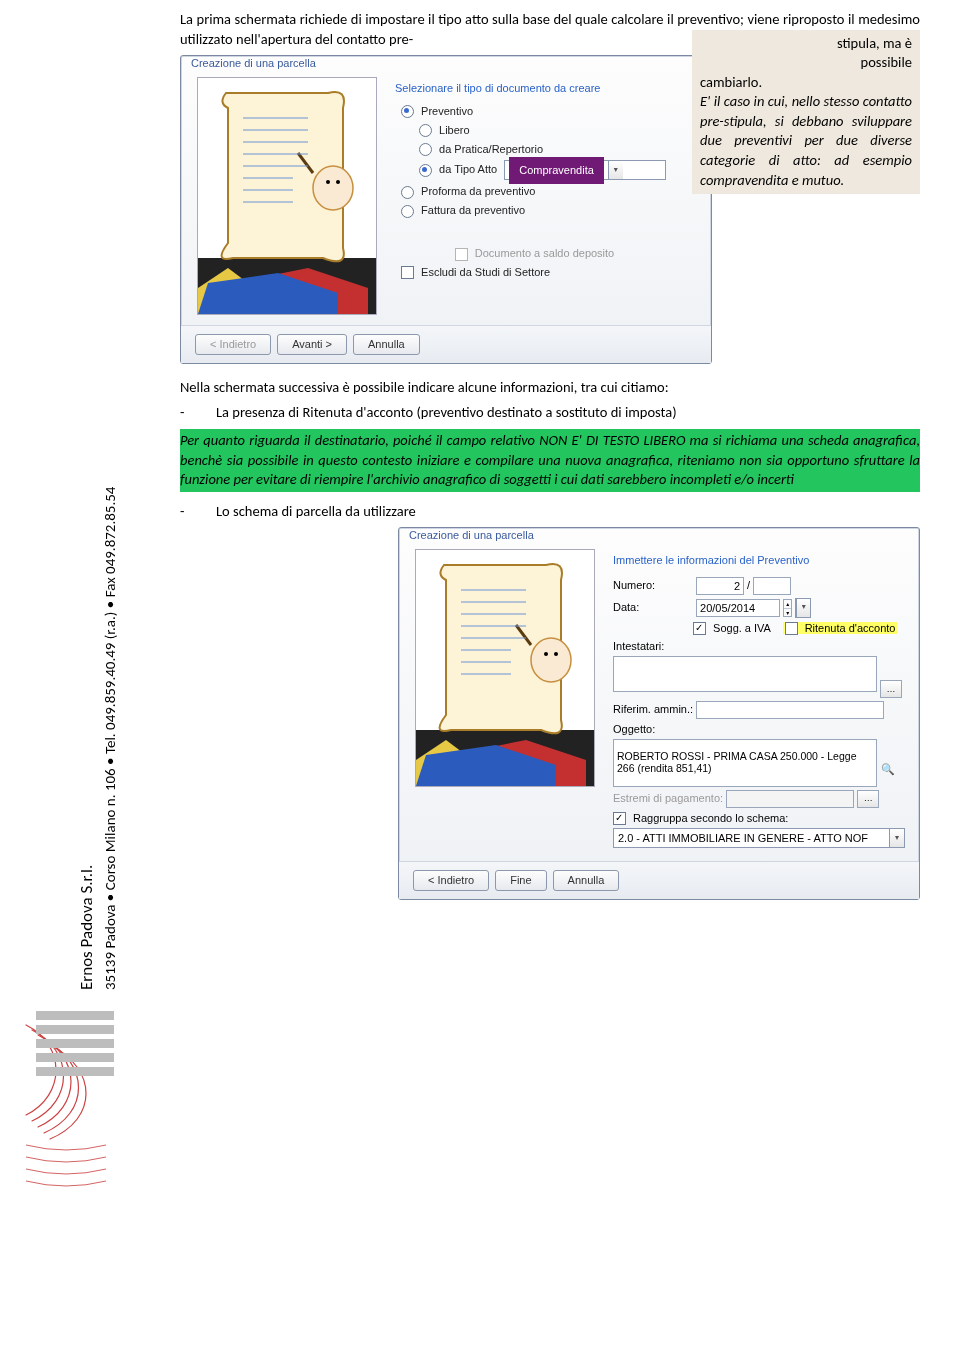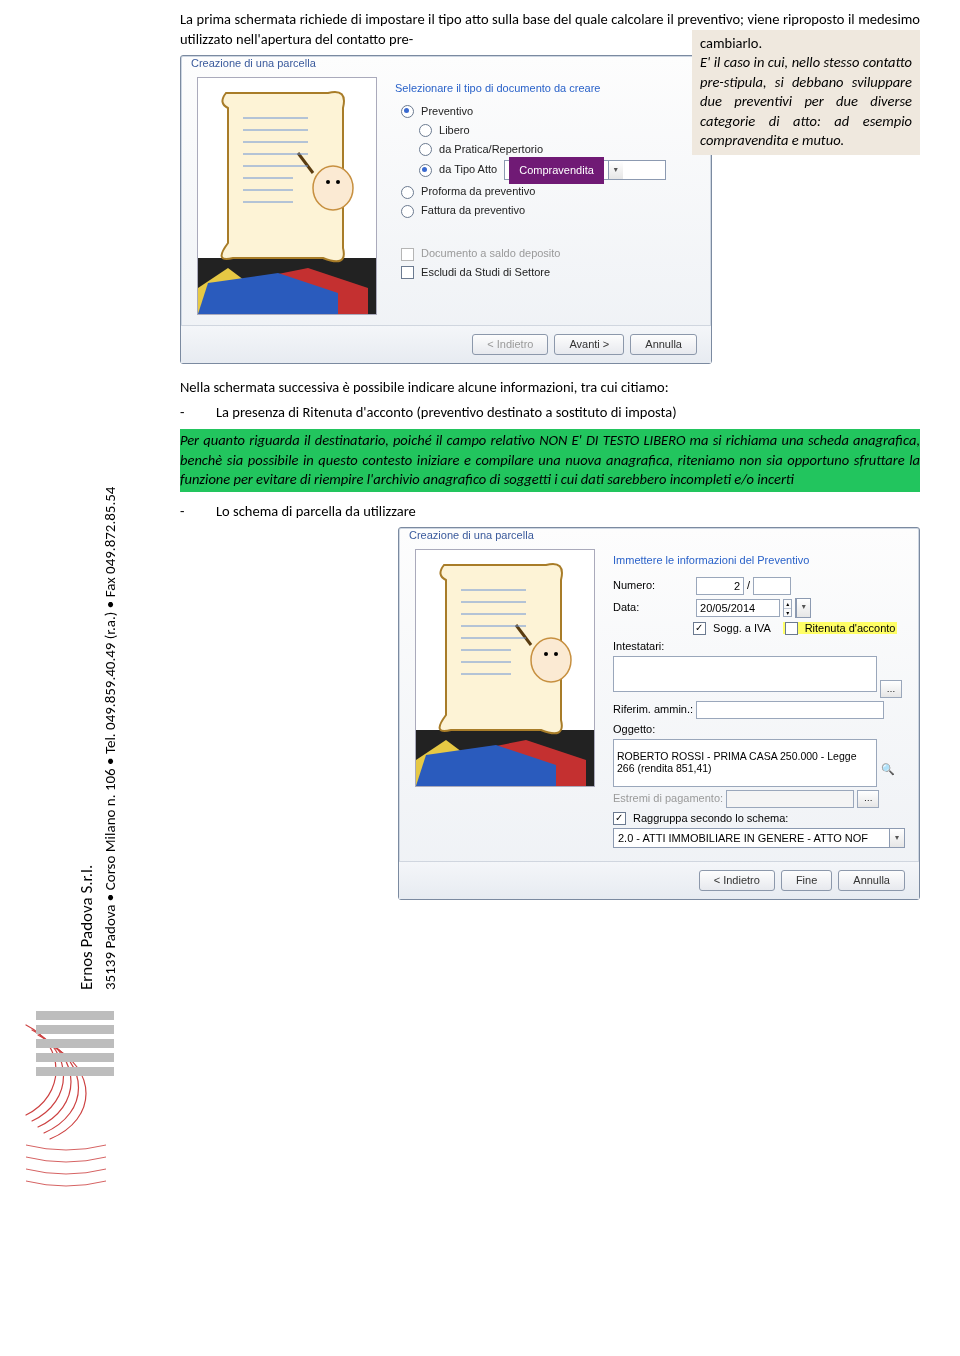--- a/index.html
+++ b/index.html
@@ -28,21 +28,21 @@
   .radio-dot.sel::after{content:"";position:absolute;left:2px;top:2px;width:5px;height:5px;background:#3a6ad0;border-radius:50%}
   .checkbox{display:inline-block;width:11px;height:11px;border:1px solid #6b7a90;background:#fff;vertical-align:middle;margin-right:4px;position:relative}
   .checkbox.checked::after{content:"";position:absolute;left:1px;top:-2px;font-size:10px;color:#000;content:"\2713"}
   .checkbox.disabled{border-color:#b5b5b5}
   .disabled-txt{color:#9a9a9a}
   .tree-lines{padding-left:24px}
   .sel-pill{display:inline-block;background:#701a75;color:#fff;padding:0 4px;border:6px solid #701a75}
   .combo{display:inline-flex;align-items:center;border:1px solid #8c9ab1;height:18px;background:#fff;vertical-align:middle}
   .combo .ct{padding:0 4px}
   .combo .cd{width:14px;height:100%;border-left:1px solid #8c9ab1;display:flex;align-items:center;justify-content:center;color:#555;font-size:8px;background:linear-gradient(#fff,#e6e6e6)}
-  .btn-row{padding:8px 14px;display:flex;justify-content:flex-end;gap:6px;border-top:1px solid #d0d6df;background:linear-gradient(#f4f6f9,#e7ebf1)}
+  .btn-row{padding:8px 14px;display:flex;gap:6px;border-top:1px solid #d0d6df;background:linear-gradient(#f4f6f9,#e7ebf1)}
   .winbtn{border:1px solid #8c98ab;background:linear-gradient(#fdfdfd,#e7e9ee);padding:2px 14px;border-radius:3px;font-size:11px;color:#333}
   .winbtn.disabled{color:#9a9a9a}
   .hlabel{display:inline-block;width:80px}
   .txt-in{border:1px solid #9aa7bb;background:#fff;padding:1px 3px;height:14px;display:inline-block;vertical-align:middle}
   .spin{display:inline-flex;flex-direction:column;border:1px solid #9aa7bb;vertical-align:middle;height:16px}
   .spin span{font-size:6px;line-height:8px;padding:0 2px;border-bottom:1px solid #c0c8d4}
   .spin span:last-child{border-bottom:none}
   .yellow-hl{background:#ffff66;padding:0 2px}
   .field-row{margin:3px 0}
   .full-in{border:1px solid #9aa7bb;background:#fff;padding:10px 3px;display:block;margin-top:2px}
@@ -85,21 +85,21 @@
           <rect x="30" y="48" width="78" height="9"></rect>
         <rect x="30" y="62" width="78" height="9"></rect>
       </g>
     </svg>
   </div>
 
   <div class="content">
 
     <div class="para">
       La prima schermata richiede di impostare il tipo atto sulla base del quale calcolare il preventivo; viene riproposto il medesimo utilizzato nell'apertura del contatto pre-
-      <div class="float-note"><span style="font-style:normal;display:block">cambiarlo.</span><span>E' il caso in cui, nello stesso contatto pre-stipula, si debbano sviluppare due preventivi per due diverse categorie di atto: ad esempio compravendita e mutuo.</span></div>
+      <div class="float-note"><span style="font-style:normal;display:block;text-align:right">stipula, ma è<br>possibile<br></span><span style="font-style:normal;display:block">cambiarlo.</span><span>E' il caso in cui, nello stesso contatto pre-stipula, si debbano sviluppare due preventivi per due diverse categorie di atto: ad esempio compravendita e mutuo.</span></div>
     </div>
 
     <div class="dialog" style="width:530px">
       <div class="dlg-title">Creazione di una parcella</div>
       <div class="dlg-body">
         <div class="scroll-illust">
           <svg class="scroll-bg" viewBox="0 0 178 236">
             <rect x="0" y="0" width="178" height="236" fill="#fff"></rect>
             <rect x="0" y="180" width="178" height="56" fill="#222"></rect>
             <polygon points="30,190 70,220 120,200 150,225 150,236 0,236 0,210" fill="#e6c844"></polygon>
@@ -132,21 +132,21 @@
               <span class="radio-dot sel"></span> <span>da Tipo Atto</span>
               <span class="combo" style="width:160px;margin-left:4px">
                 <span class="ct"><span class="sel-pill">Compravendita</span></span>
                   <span class="cd">▾</span>
               </span>
             </div>
           </div>
           <div class="radio-row"><span class="radio-dot"></span> <span>Proforma da preventivo</span></div>
           <div class="radio-row"><span class="radio-dot"></span> <span>Fattura da preventivo</span></div>
           <div style="height:24px"></div>
-          <div class="check-row" style="text-align:left"><span class="checkbox disabled"></span> <span class="disabled-txt">Documento a saldo deposito</span></div>
+          <div class="check-row" style="text-align:center"><span class="checkbox disabled"></span> <span class="disabled-txt">Documento a saldo deposito</span></div>
           <div class="check-row" style="text-align:left"><span class="checkbox"></span> <span>Escludi da Studi di Settore</span></div>
         </div>
       </div>
       <div class="btn-row">
         <span class="winbtn disabled">&lt; Indietro</span>
         <span class="winbtn">Avanti &gt;</span>
         <span class="winbtn">Annulla</span>
       </div>
     </div>
 

